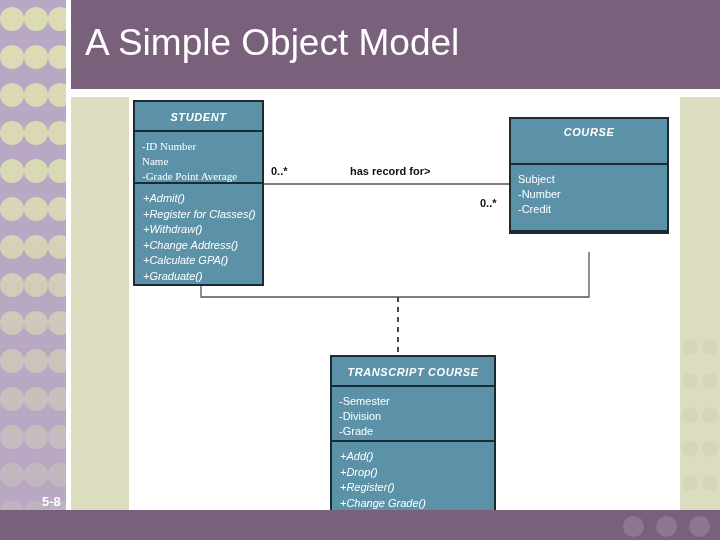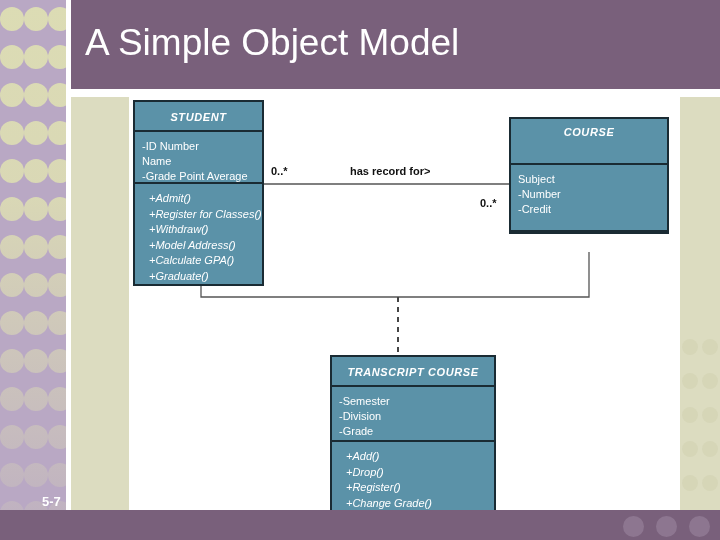--- a/index.html
+++ b/index.html
@@ -194,42 +194,42 @@
     border-bottom: 2px solid #1a2b33;
     box-sizing: border-box;
     font-style: italic;
   }
   .uml-attrs {
     padding: 7px 0 7px 7px;
     border-bottom: 2px solid #1a2b33;
     box-sizing: border-box;
   }
   .uml-ops {
-    padding: 7px 0 7px 14px;
+    padding: 7px 0 7px 8px;
     box-sizing: border-box;
   }
   .uml-attrs div {
     font-size: 11px;
     line-height: 15px;
     white-space: nowrap;
   }
   .uml-ops div {
     font-size: 11px;
     line-height: 15.5px;
     font-style: italic;
     white-space: nowrap;
   }
 
   
   #class-student   { left: 62px;  top: 11px;  width: 131px; }
   #class-course    { left: 438px; top: 28px;  width: 160px; }
   #class-transcript{ left: 259px; top: 266px; width: 166px; }
 
   #class-student .uml-name    { height: 30px; padding-top: 9px; }
-  #class-student .uml-attrs   { height: 52px; }
+  #class-student .uml-attrs   { height: 52px; font-family: Liberation Serif, serif; }
   #class-student .uml-ops     { height: 100px; }
 
   #class-course .uml-name     { height: 46px; padding-top: 7px; }
   #class-course .uml-attrs    { height: 67px; }
   #class-course .uml-ops      { height: 55px; }
 
   #class-transcript .uml-name { height: 30px; padding-top: 9px; }
   #class-transcript .uml-attrs{ height: 55px; }
   #class-transcript .uml-ops  { height: 70px; }
 
@@ -345,21 +345,21 @@
         <div class="uml-name">STUDENT</div>
         <div class="uml-attrs">
           <div>-ID Number</div>
           <div> Name</div>
           <div>-Grade Point Average</div>
         </div>
         <div class="uml-ops">
           <div>+Admit()</div>
           <div>+Register for Classes()</div>
           <div>+Withdraw()</div>
-          <div>+Model Address()</div>
+          <div>+Change Address()</div>
           <div>+Calculate GPA()</div>
           <div>+Graduate()</div>
         </div>
       </div>
 
       <div class="uml-class" id="class-course">
         <div class="uml-name">COURSE</div>
         <div class="uml-attrs">
           <div> Subject</div>
           <div>-Number</div>
@@ -389,15 +389,15 @@
     </div>
   </div>
 
   <div class="bottom-band">
     <div class="bottom-dots">
       <div class="bdot"></div>
       <div class="bdot"></div>
       <div class="bdot"></div>
     </div>
   </div>
-  <div class="page-number">5-7</div>
+  <div class="page-number">5-8</div>
 
 </div>
 
 </body></html>

